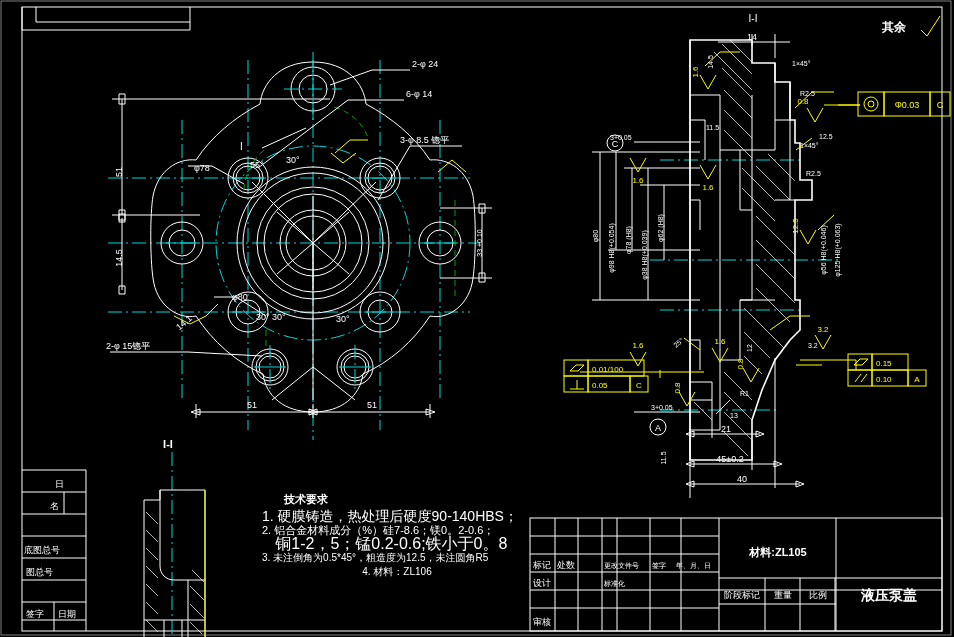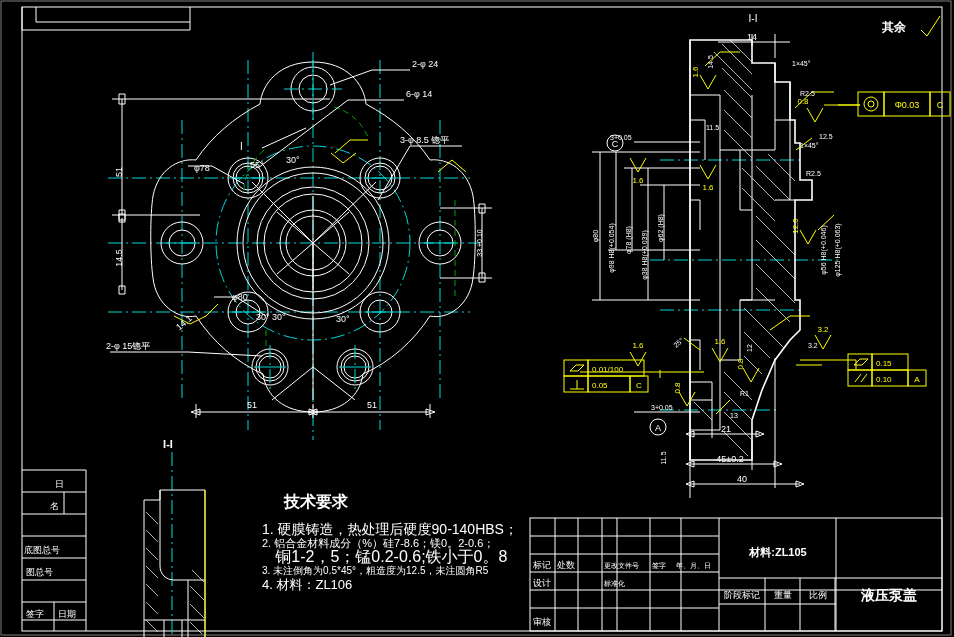--- a/index.html
+++ b/index.html
@@ -497,21 +497,21 @@
     <text class="t9" x="50" y="509">名</text>
     <text class="t9" x="24" y="553">底图总号</text>
     <text class="t9" x="26" y="575">图总号</text>
     <text class="t9" x="26" y="617">签字</text>
     <text class="t9" x="58" y="617">日期</text>
   </g>
 
 </svg>
 
 <div style="position:absolute;left:262px;top:492px;width:270px;color:#fff;">
-  <div style="font-size:16px;font-weight:bold;margin-left:22px;margin-bottom:9px;">技术要求</div>
+  <div style="font-size:11px;font-weight:bold;margin-left:22px;margin-bottom:2px;">技术要求</div>
   <div style="font-size:14px;line-height:14px;white-space:pre;">1. 硬膜铸造，热处理后硬度90-140HBS；</div>
   <div style="font-size:11px;line-height:14px;white-space:pre;">2. 铝合金材料成分（%）硅7-8.6；镁0。2-0.6；</div>
   <div style="font-size:16px;line-height:14px;white-space:pre;">   铜1-2，5；锰0.2-0.6;铁小于0。8</div>
   <div style="font-size:10px;line-height:14px;white-space:pre;">3. 未注倒角为0.5*45°，粗造度为12.5，未注圆角R5</div>
-  <div style="font-size:13px;line-height:14px;white-space:pre;">4. 材料：ZL106</div>
+  <div style="font-size:10px;line-height:14px;white-space:pre;text-align:center;">4. 材料：ZL106</div>
 </div>
 
 </div>
 
 </body></html>

